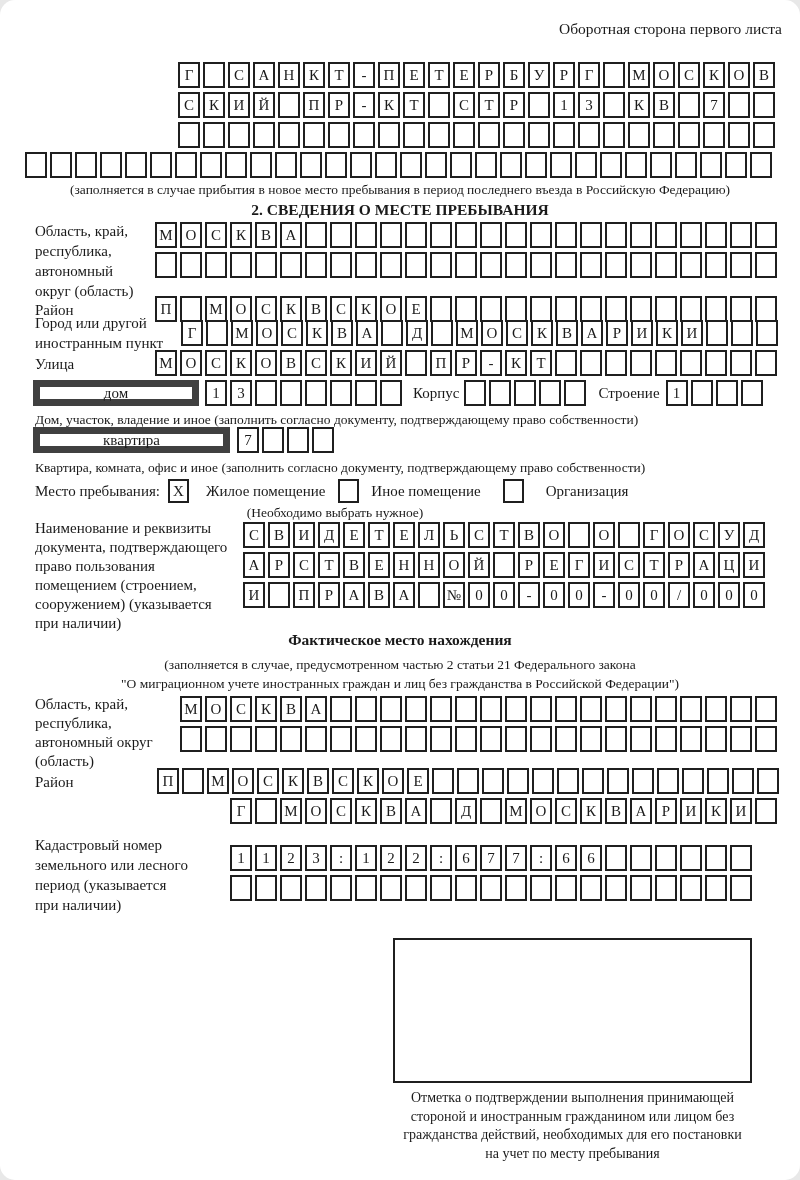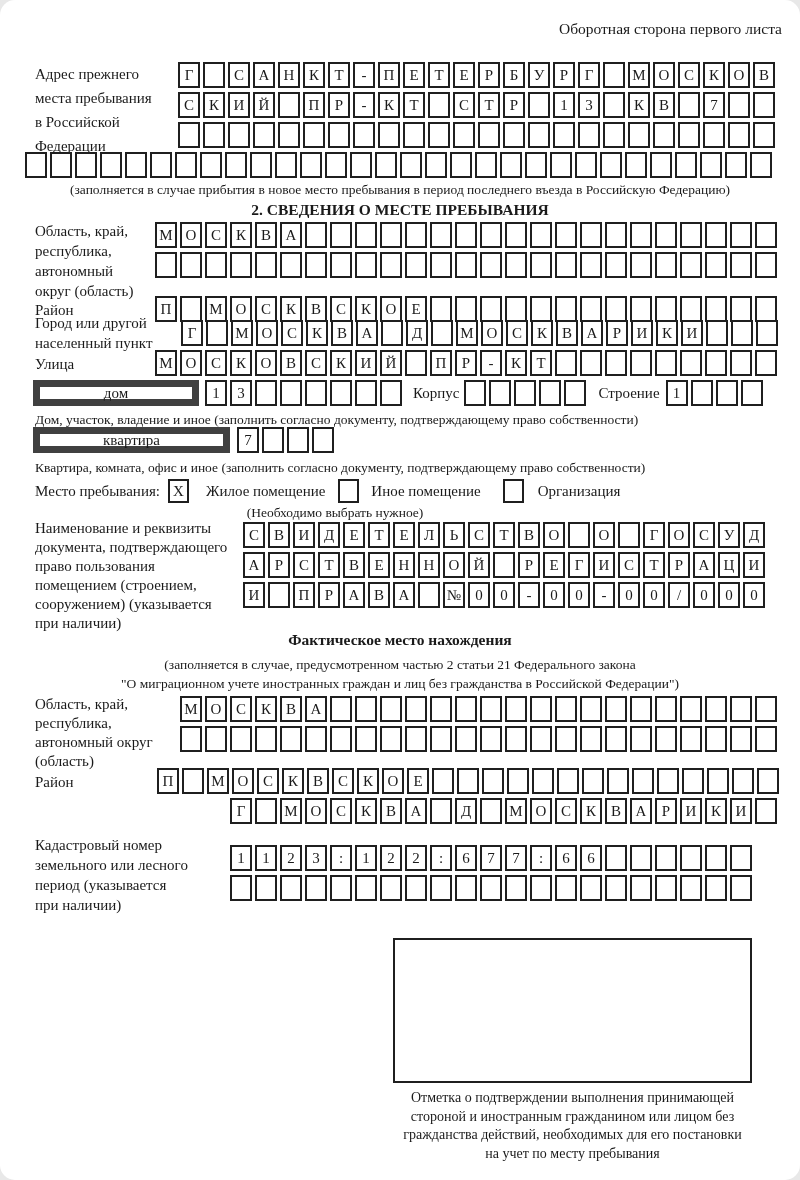--- a/index.html
+++ b/index.html
@@ -32,26 +32,20 @@
   }
   .bigbox{box-sizing:border-box;border:2px solid #1f1f1f;background:#fff;}
 </style>
 </head>
 <body>
 
 <div class="page">
 
   <div class="abs" style="top:20px;right:18px;font-size:15.5px">Оборотная сторона первого листа</div>
 
-  <div class="abs lbl" style="left:35px;top:62px;line-height:24px">
-    <div>Адрес прежнего</div>
-    <div>места пребывания</div>
-    <div>в Российской</div>
-    <div>Федерации</div>
-  </div>
   <div class="abs cellrow" style="left:178px;top:62px">
       <span class="cell">Г</span>
       <span class="cell"></span>
       <span class="cell">С</span>
       <span class="cell">А</span>
       <span class="cell">Н</span>
       <span class="cell">К</span>
       <span class="cell">Т</span>
       <span class="cell">-</span>
       <span class="cell">П</span>
@@ -244,21 +238,21 @@
       <span class="cell"></span>
       <span class="cell"></span>
       <span class="cell"></span>
       <span class="cell"></span>
       <span class="cell"></span>
       <span class="cell"></span>
     </div>
 
   <div class="abs lbl" style="left:35px;top:313px">
     <div>Город или другой</div>
-    <div>населенный пункт</div>
+    <div>иностранным пункт</div>
   </div>
   <div class="abs cellrow" style="left:181px;top:320px">
       <span class="cell">Г</span>
       <span class="cell"></span>
       <span class="cell">М</span>
       <span class="cell">О</span>
       <span class="cell">С</span>
       <span class="cell">К</span>
       <span class="cell">В</span>
       <span class="cell">А</span>
@@ -350,21 +344,21 @@
   </div>
   <div class="abs note" style="left:35px;top:459px">Квартира, комната, офис и иное (заполнить согласно документу, подтверждающему право собственности)</div>
 
   <div class="abs flexrow" style="left:35px;top:478px">
     <div class="inlbl">Место пребывания:</div>
     <div class="chk" style="margin-left:8px">X</div>
     <div class="inlbl" style="margin-left:17px">Жилое помещение</div>
     <div class="chk" style="margin-left:13px"></div>
     <div class="inlbl" style="margin-left:12px">Иное помещение</div>
     <div class="chk" style="margin-left:22px"></div>
-    <div class="inlbl" style="margin-left:14px">Организация</div>
+    <div class="inlbl" style="margin-left:22px">Организация</div>
   </div>
   <div class="abs note" style="left:160px;top:504px;width:350px;text-align:center">(Необходимо выбрать нужное)</div>
 
   <div class="abs lbl" style="left:35px;top:519px;line-height:19px">
     <div>Наименование и реквизиты</div>
     <div>документа, подтверждающего</div>
     <div>право пользования</div>
     <div>помещением (строением,</div>
     <div>сооружением) (указывается</div>
     <div>при наличии)</div>

